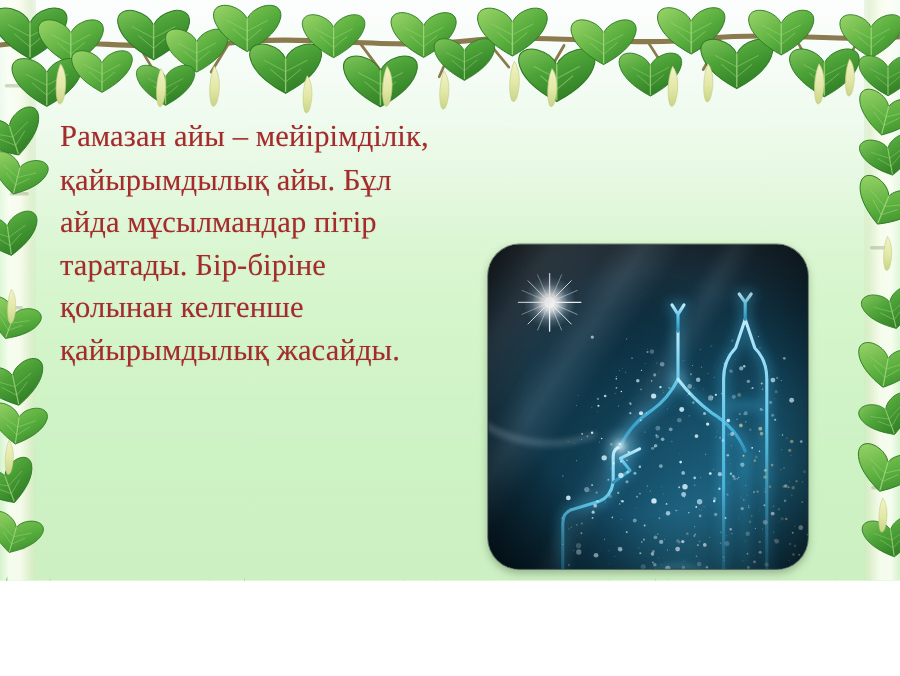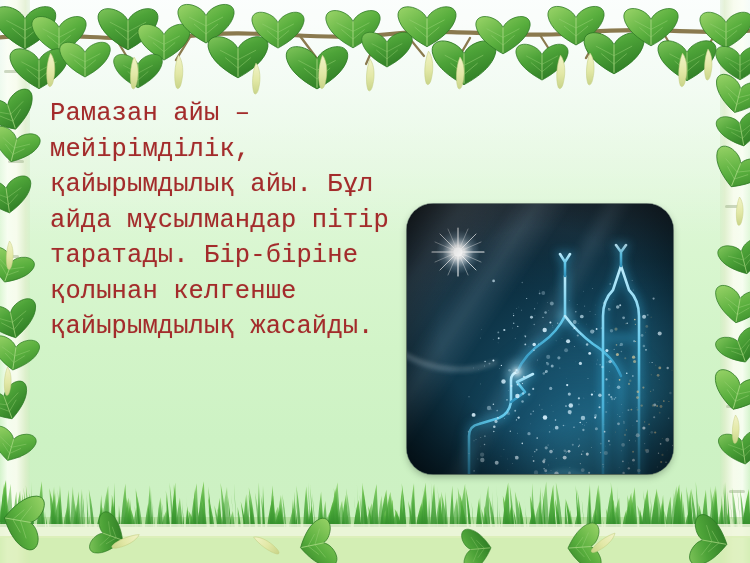--- a/index.html
+++ b/index.html
@@ -4,23 +4,23 @@
 <title>Ramazan slide</title>
 <style>
   html, body {
     margin: 0;
     padding: 0;
     background: #ffffff;
   }
   #slide {
     position: relative;
     width: 750px;
-    height: 563px;
+    height: 484px;
     overflow: hidden;
-    font-family: Liberation Mono, monospace;
+    font-family: Liberation Serif, serif;
     background: linear-gradient(180deg,
         #f4fbf8 0%,
         #eefaf0 10%,
         #e4f8e0 26%,
         #d9f6d0 45%,
         #d2f4c8 62%,
         #cdf2c4 78%,
         #cdf0c2 100%);
   }
 

